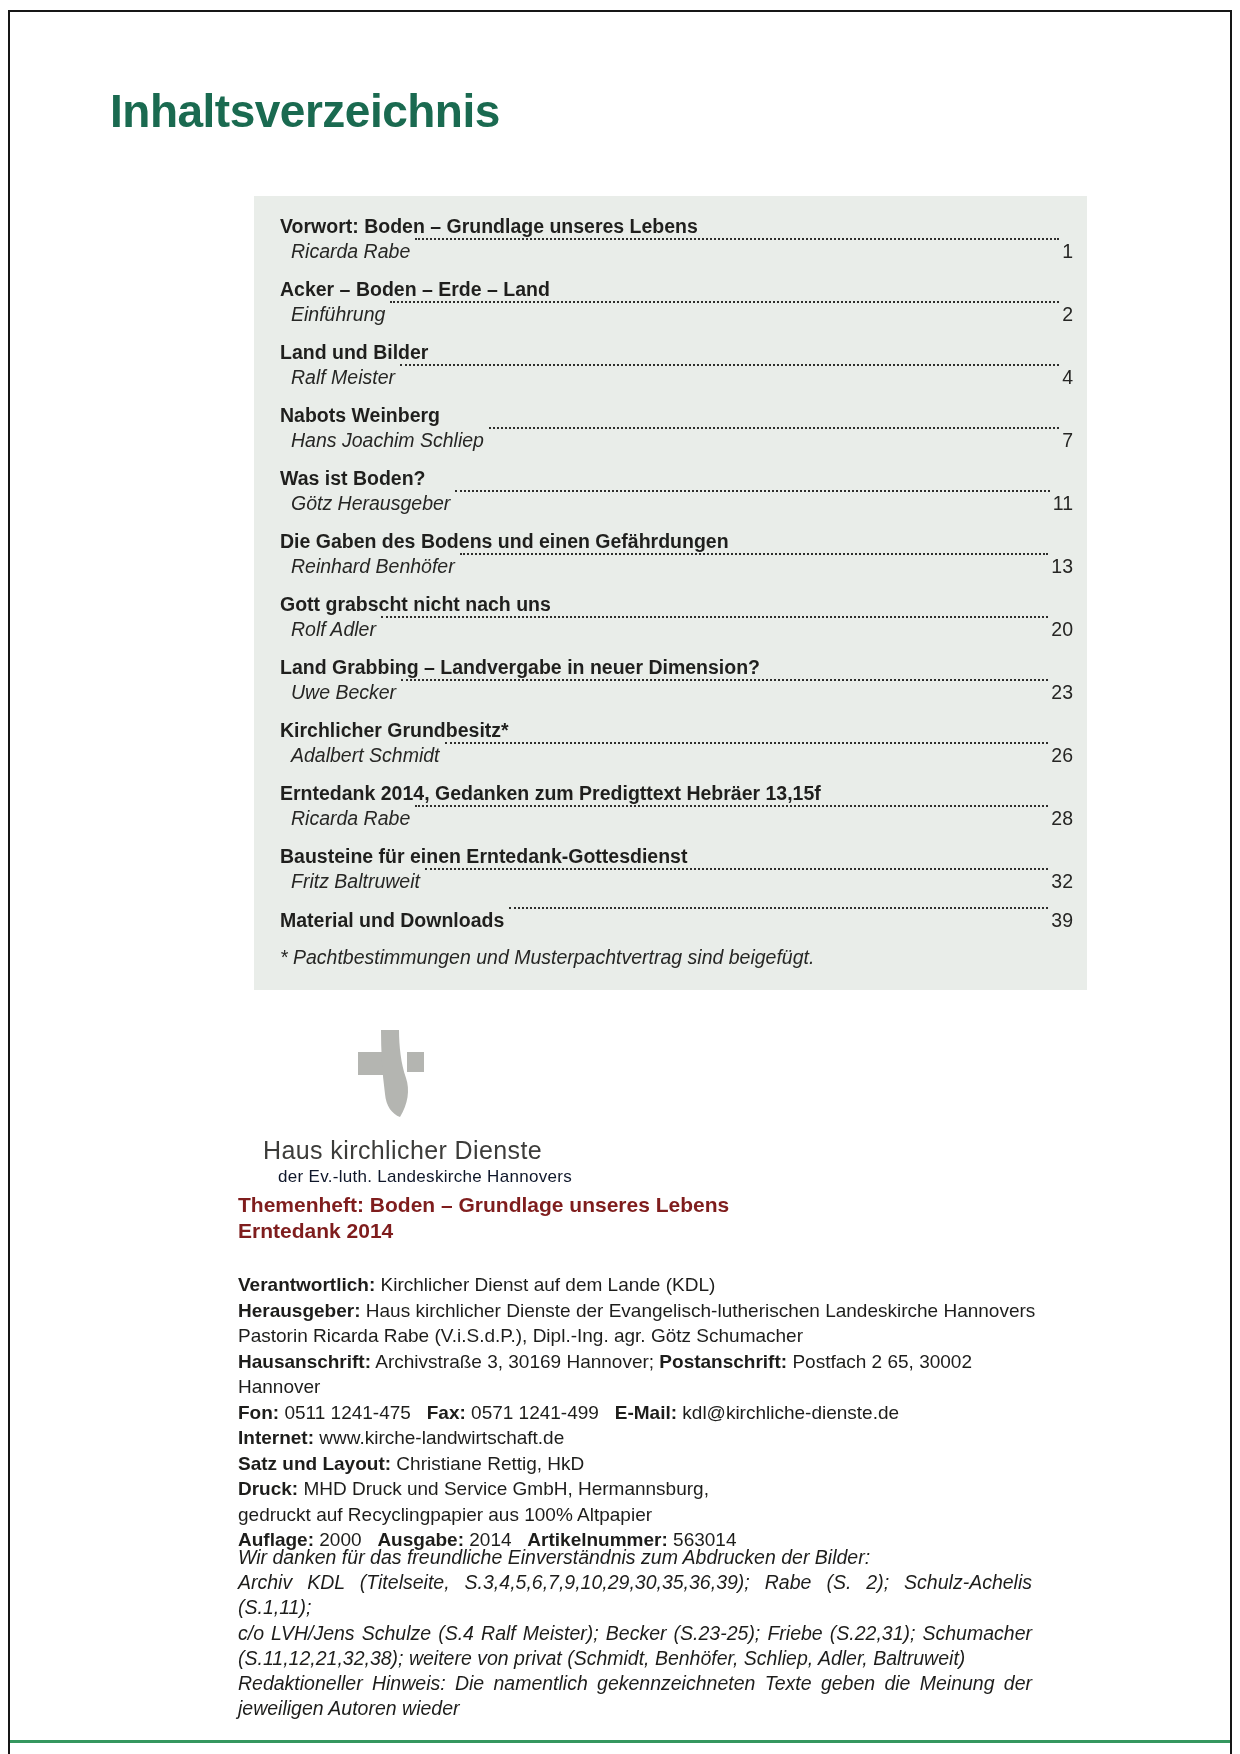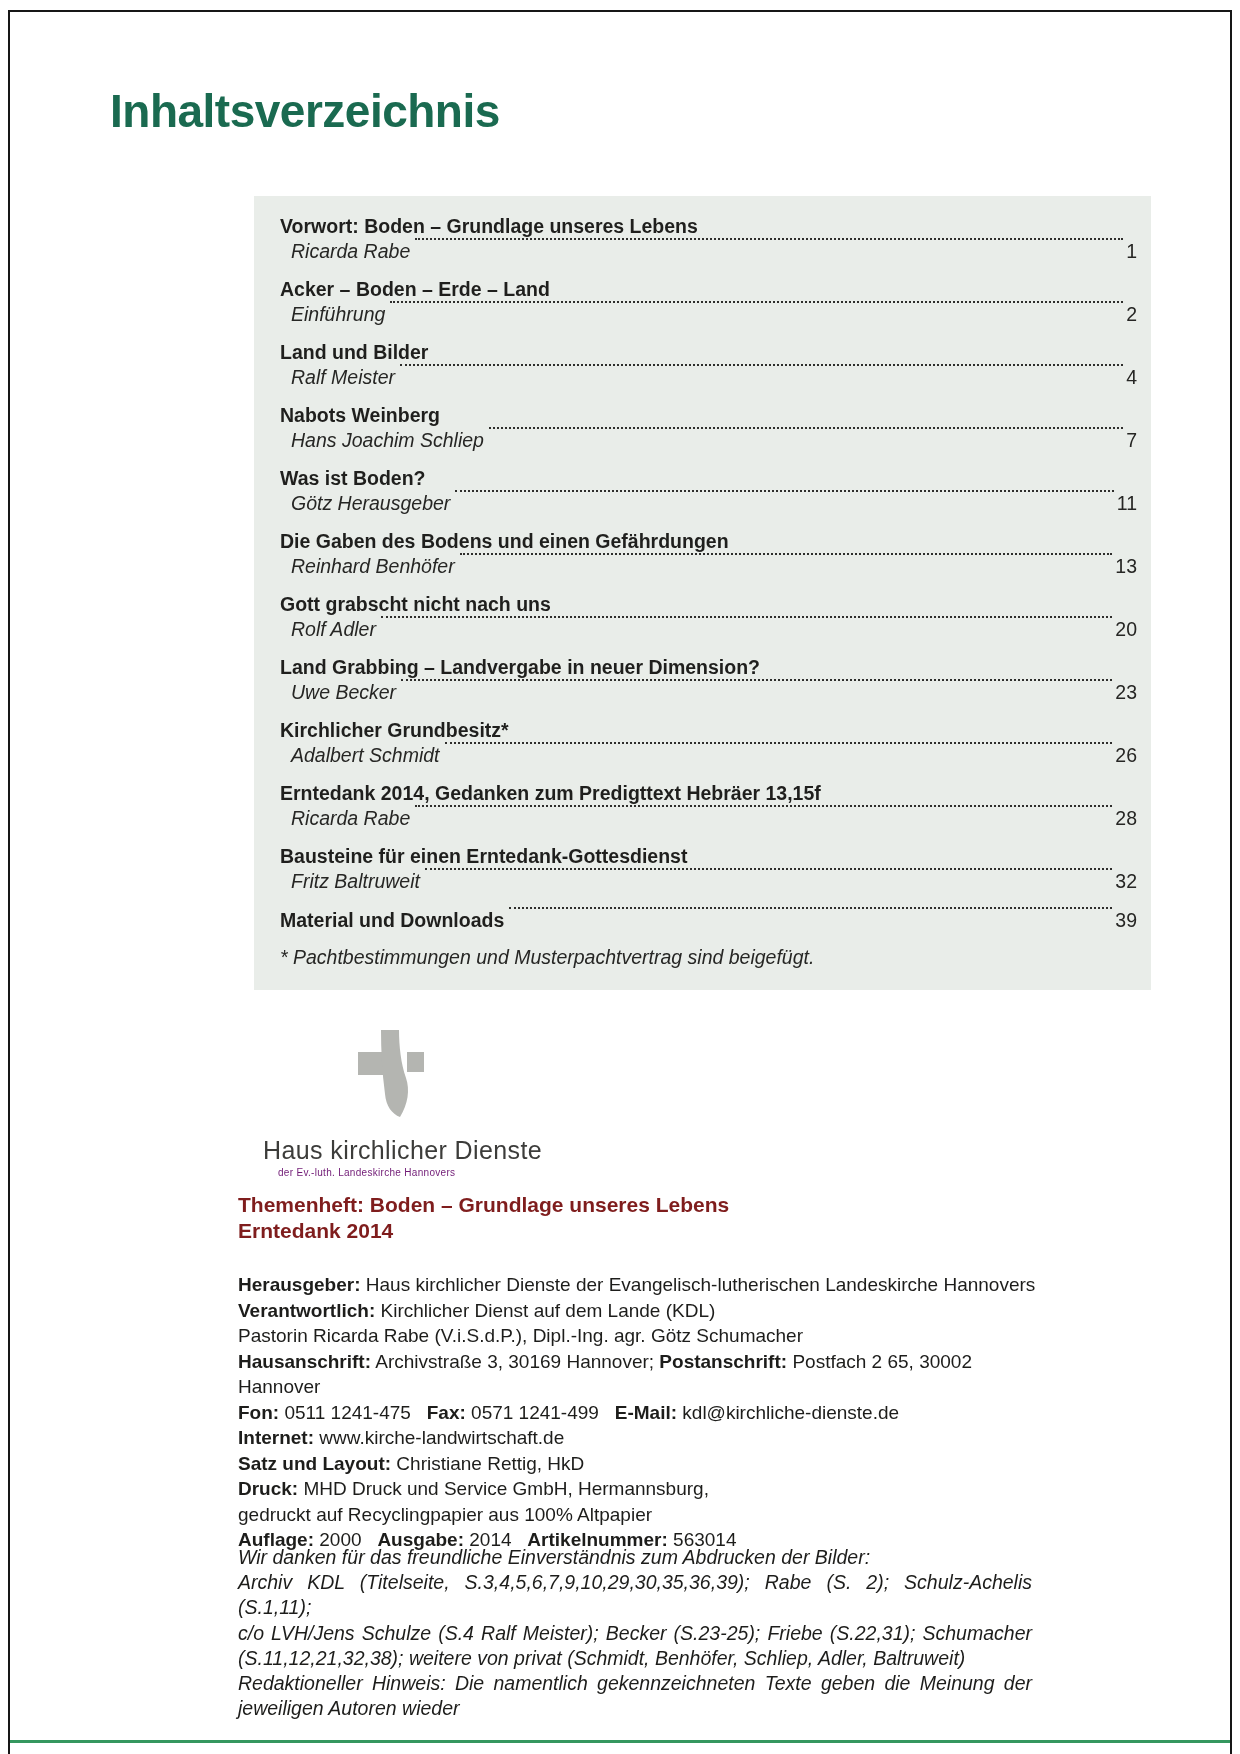--- a/index.html
+++ b/index.html
@@ -20,21 +20,21 @@
     background:#35975f;
   }
   
   .page-title {
     position:absolute; left:110px; top:84px;
     font-size:46px; font-weight:bold; letter-spacing:-0.5px;
     color:#1a6a50;
   }
   
   .toc-box {
-    position:absolute; left:254px; top:196px; width:897px; height:794px;
+    position:absolute; left:254px; top:196px; width:833px; height:794px;
     background:#e9ede9; padding:18px 14px 0 26px;
   }
   .toc-entry { margin-bottom:13px; }
   .toc-title {
     font-size:19.5px; line-height:24px; font-weight:bold; color:#1f1f1d;
   }
   .toc-line {
     display:flex; align-items:flex-start;
     font-size:19.5px; line-height:26px; color:#262624;
   }
@@ -46,21 +46,21 @@
     margin-top:9px; font-size:19.5px; font-style:italic; color:#262624;
   }
   
   .logo-cross-svg { position:absolute; left:358px; top:1030px; }
   .logo-name {
     position:absolute; left:263px; top:1136px;
     font-size:25px; letter-spacing:0.4px; color:#3c3c3a; font-weight:400;
   }
   .logo-sub {
     position:absolute; left:278px; top:1167px; height:17px; overflow:hidden;
-    font-size:10px; letter-spacing:0.3px; color:#701a75;
+    font-size:17px; letter-spacing:0.3px; color:#0f172a;
   }
   
   .theme-heading {
     position:absolute; left:238px; top:1192px;
     font-size:21px; font-weight:bold; line-height:26px; color:#7f1d1d;
   }
   
   .imprint {
     position:absolute; left:238px; top:1272px; width:800px;
     font-size:19px; line-height:25.5px; color:#1d1d1b;
@@ -204,22 +204,22 @@
 
 <div class="logo-name">Haus kirchlicher Dienste</div>
 <div class="logo-sub">der Ev.-luth. Landeskirche Hannovers</div>
 
 <div class="theme-heading">
   <div>Themenheft: Boden – Grundlage unseres Lebens</div>
   <div>Erntedank 2014</div>
 </div>
 
 <div class="imprint">
+  <div class="imp-line"><b>Verantwortlich:</b><span> Kirchlicher Dienst auf dem Lande (KDL)</span></div>
   <div class="imp-line"><b>Herausgeber:</b><span> Haus kirchlicher Dienste der Evangelisch-lutherischen Landeskirche Hannovers</span></div>
-  <div class="imp-line"><b>Verantwortlich:</b><span> Kirchlicher Dienst auf dem Lande (KDL)</span></div>
   <div class="imp-line"><span>Pastorin Ricarda Rabe (V.i.S.d.P.), Dipl.-Ing. agr. Götz Schumacher</span></div>
   <div class="imp-line"><b>Hausanschrift:</b><span> Archivstraße 3, 30169 Hannover; </span><b>Postanschrift:</b><span> Postfach 2 65, 30002 Hannover</span></div>
   <div class="imp-line"><b>Fon:</b><span> 0511 1241-475   </span><b>Fax:</b><span> 0571 1241-499   </span><b>E-Mail:</b><span> kdl@kirchliche-dienste.de</span></div>
   <div class="imp-line"><b>Internet:</b><span> www.kirche-landwirtschaft.de</span></div>
   <div class="imp-line"><b>Satz und Layout:</b><span> Christiane Rettig, HkD</span></div>
   <div class="imp-line"><b>Druck:</b><span> MHD Druck und Service GmbH, Hermannsburg,</span></div>
   <div class="imp-line"><span>gedruckt auf Recyclingpapier aus 100% Altpapier</span></div>
   <div class="imp-line"><b>Auflage:</b><span> 2000   </span><b>Ausgabe:</b><span> 2014   </span><b>Artikelnummer:</b><span> 563014</span></div>
 </div>
 

